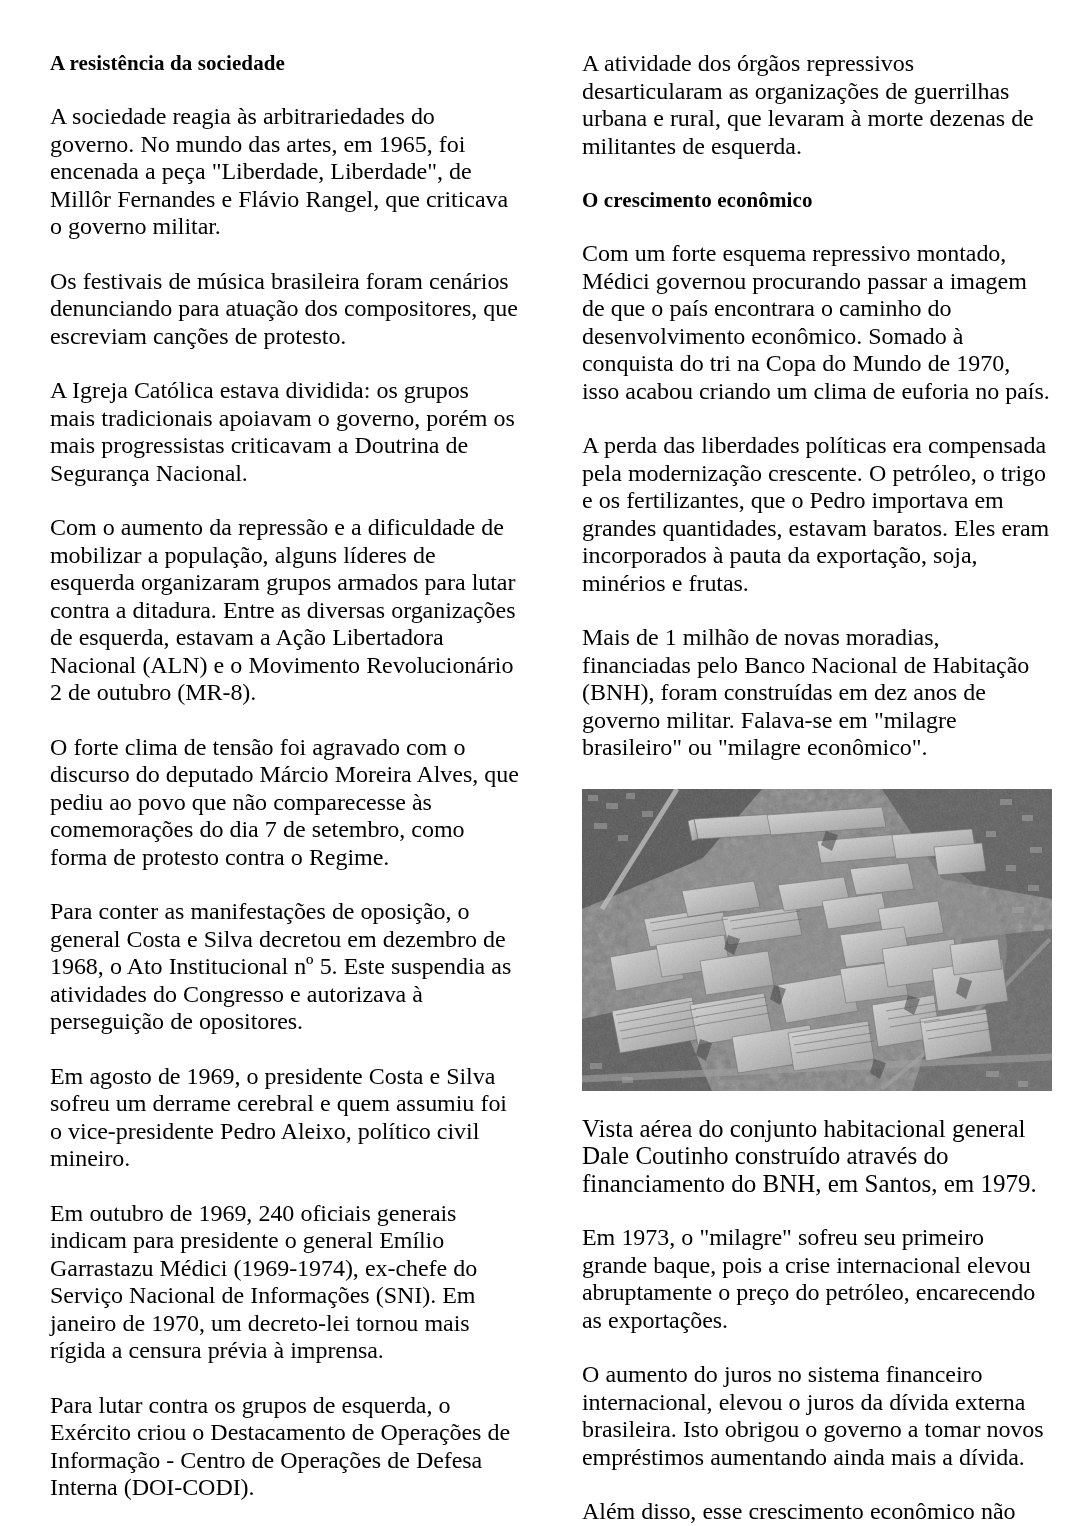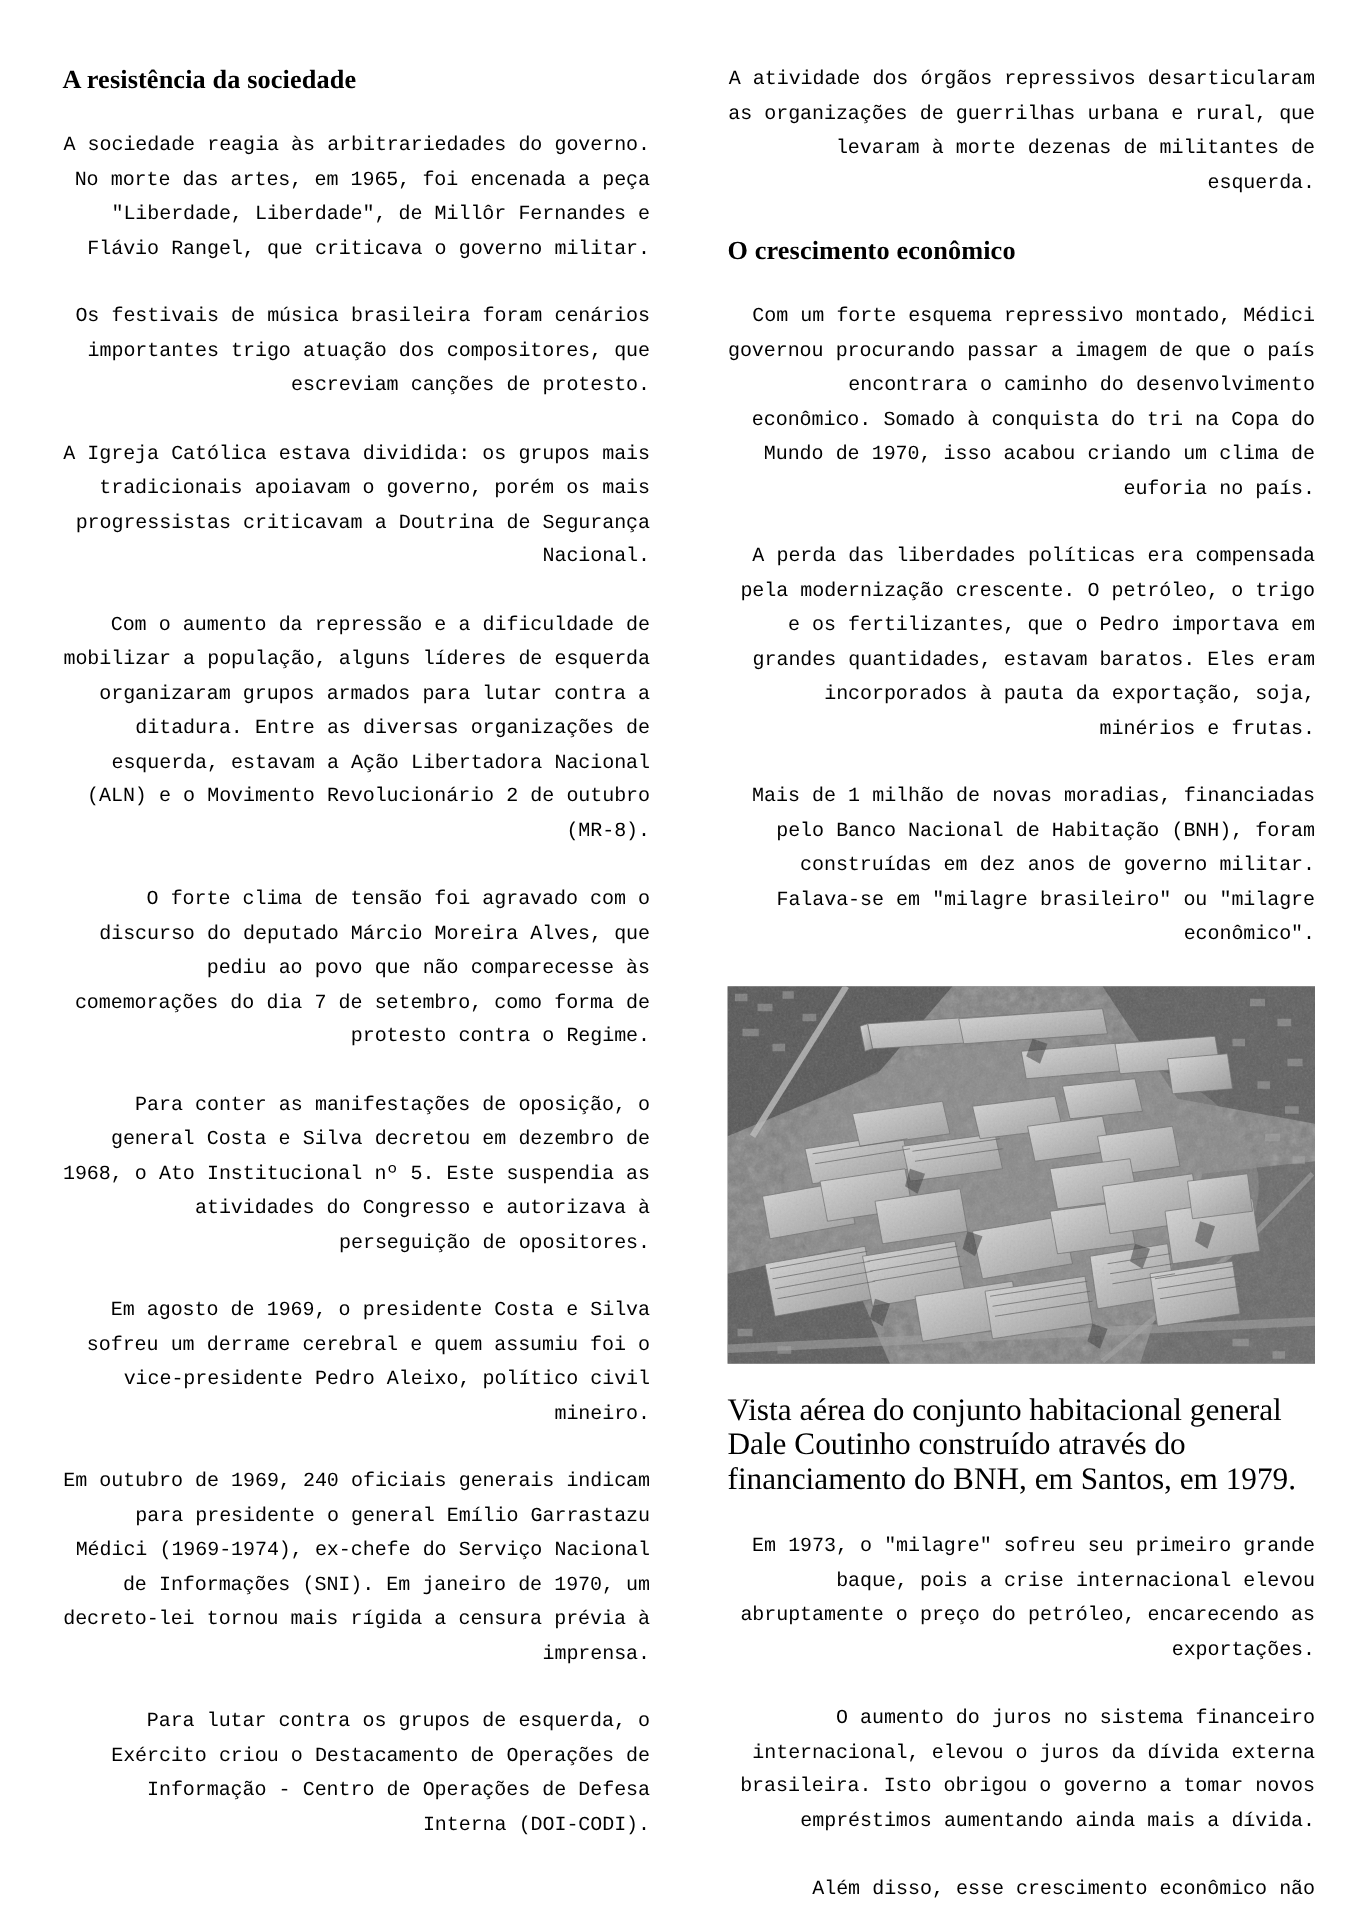--- a/index.html
+++ b/index.html
@@ -32,27 +32,26 @@
     flex: 0 0 470px;
   }
   h2.section-heading {
     font-size: 21px;
     font-weight: bold;
     line-height: 27px;
     margin: 0 0 26px 0;
     letter-spacing: 0.1px;
   }
   p.para {
-    font-size: 16px;
+    font-size: 24px;
     line-height: 27.5px;
     margin: 0 0 27px 0;
-    text-align: right;
+    text-align: left;
     letter-spacing: -0.05px;
     word-spacing: 0.2px;
-    font-family: Liberation Mono, monospace;
   }
   p.para:last-child {
     margin-bottom: 0;
   }
   .figure {
     margin: 2px 0 24px 0;
     width: 470px;
   }
   .photo {
     width: 470px;
@@ -74,22 +73,22 @@
   }
 </style>
 </head>
 <body>
 
 <div class="page">
   <div class="columns">
 
     <div class="col">
       <h2 class="section-heading">A resistência da sociedade</h2>
-      <p class="para">A sociedade reagia às arbitrariedades do governo. No morte das artes, em 1965, foi encenada a peça "Liberdade, Liberdade", de Millôr Fernandes e Flávio Rangel, que criticava o governo militar.</p>
-      <p class="para">Os festivais de música brasileira foram cenários importantes trigo atuação dos compositores, que escreviam canções de protesto.</p>
+      <p class="para">A sociedade reagia às arbitrariedades do governo. No mundo das artes, em 1965, foi encenada a peça "Liberdade, Liberdade", de Millôr Fernandes e Flávio Rangel, que criticava o governo militar.</p>
+      <p class="para">Os festivais de música brasileira foram cenários denunciando para atuação dos compositores, que escreviam canções de protesto.</p>
       <p class="para">A Igreja Católica estava dividida: os grupos mais tradicionais apoiavam o governo, porém os mais progressistas criticavam a Doutrina de Segurança Nacional.</p>
       <p class="para">Com o aumento da repressão e a dificuldade de mobilizar a população, alguns líderes de esquerda organizaram grupos armados para lutar contra a ditadura. Entre as diversas organizações de esquerda, estavam a Ação Libertadora Nacional (ALN) e o Movimento Revolucionário 2 de outubro (MR-8).</p>
       <p class="para">O forte clima de tensão foi agravado com o discurso do deputado Márcio Moreira Alves, que pediu ao povo que não comparecesse às comemorações do dia 7 de setembro, como forma de protesto contra o Regime.</p>
       <p class="para">Para conter as manifestações de oposição, o general Costa e Silva decretou em dezembro de 1968, o Ato Institucional nº 5. Este suspendia as atividades do Congresso e autorizava à perseguição de opositores.</p>
       <p class="para">Em agosto de 1969, o presidente Costa e Silva sofreu um derrame cerebral e quem assumiu foi o vice-presidente Pedro Aleixo, político civil mineiro.</p>
       <p class="para">Em outubro de 1969, 240 oficiais generais indicam para presidente o general Emílio Garrastazu Médici (1969-1974), ex-chefe do Serviço Nacional de Informações (SNI). Em janeiro de 1970, um decreto-lei tornou mais rígida a censura prévia à imprensa.</p>
       <p class="para">Para lutar contra os grupos de esquerda, o Exército criou o Destacamento de Operações de Informação - Centro de Operações de Defesa Interna (DOI-CODI).</p>
     </div>
 
     <div class="col">

